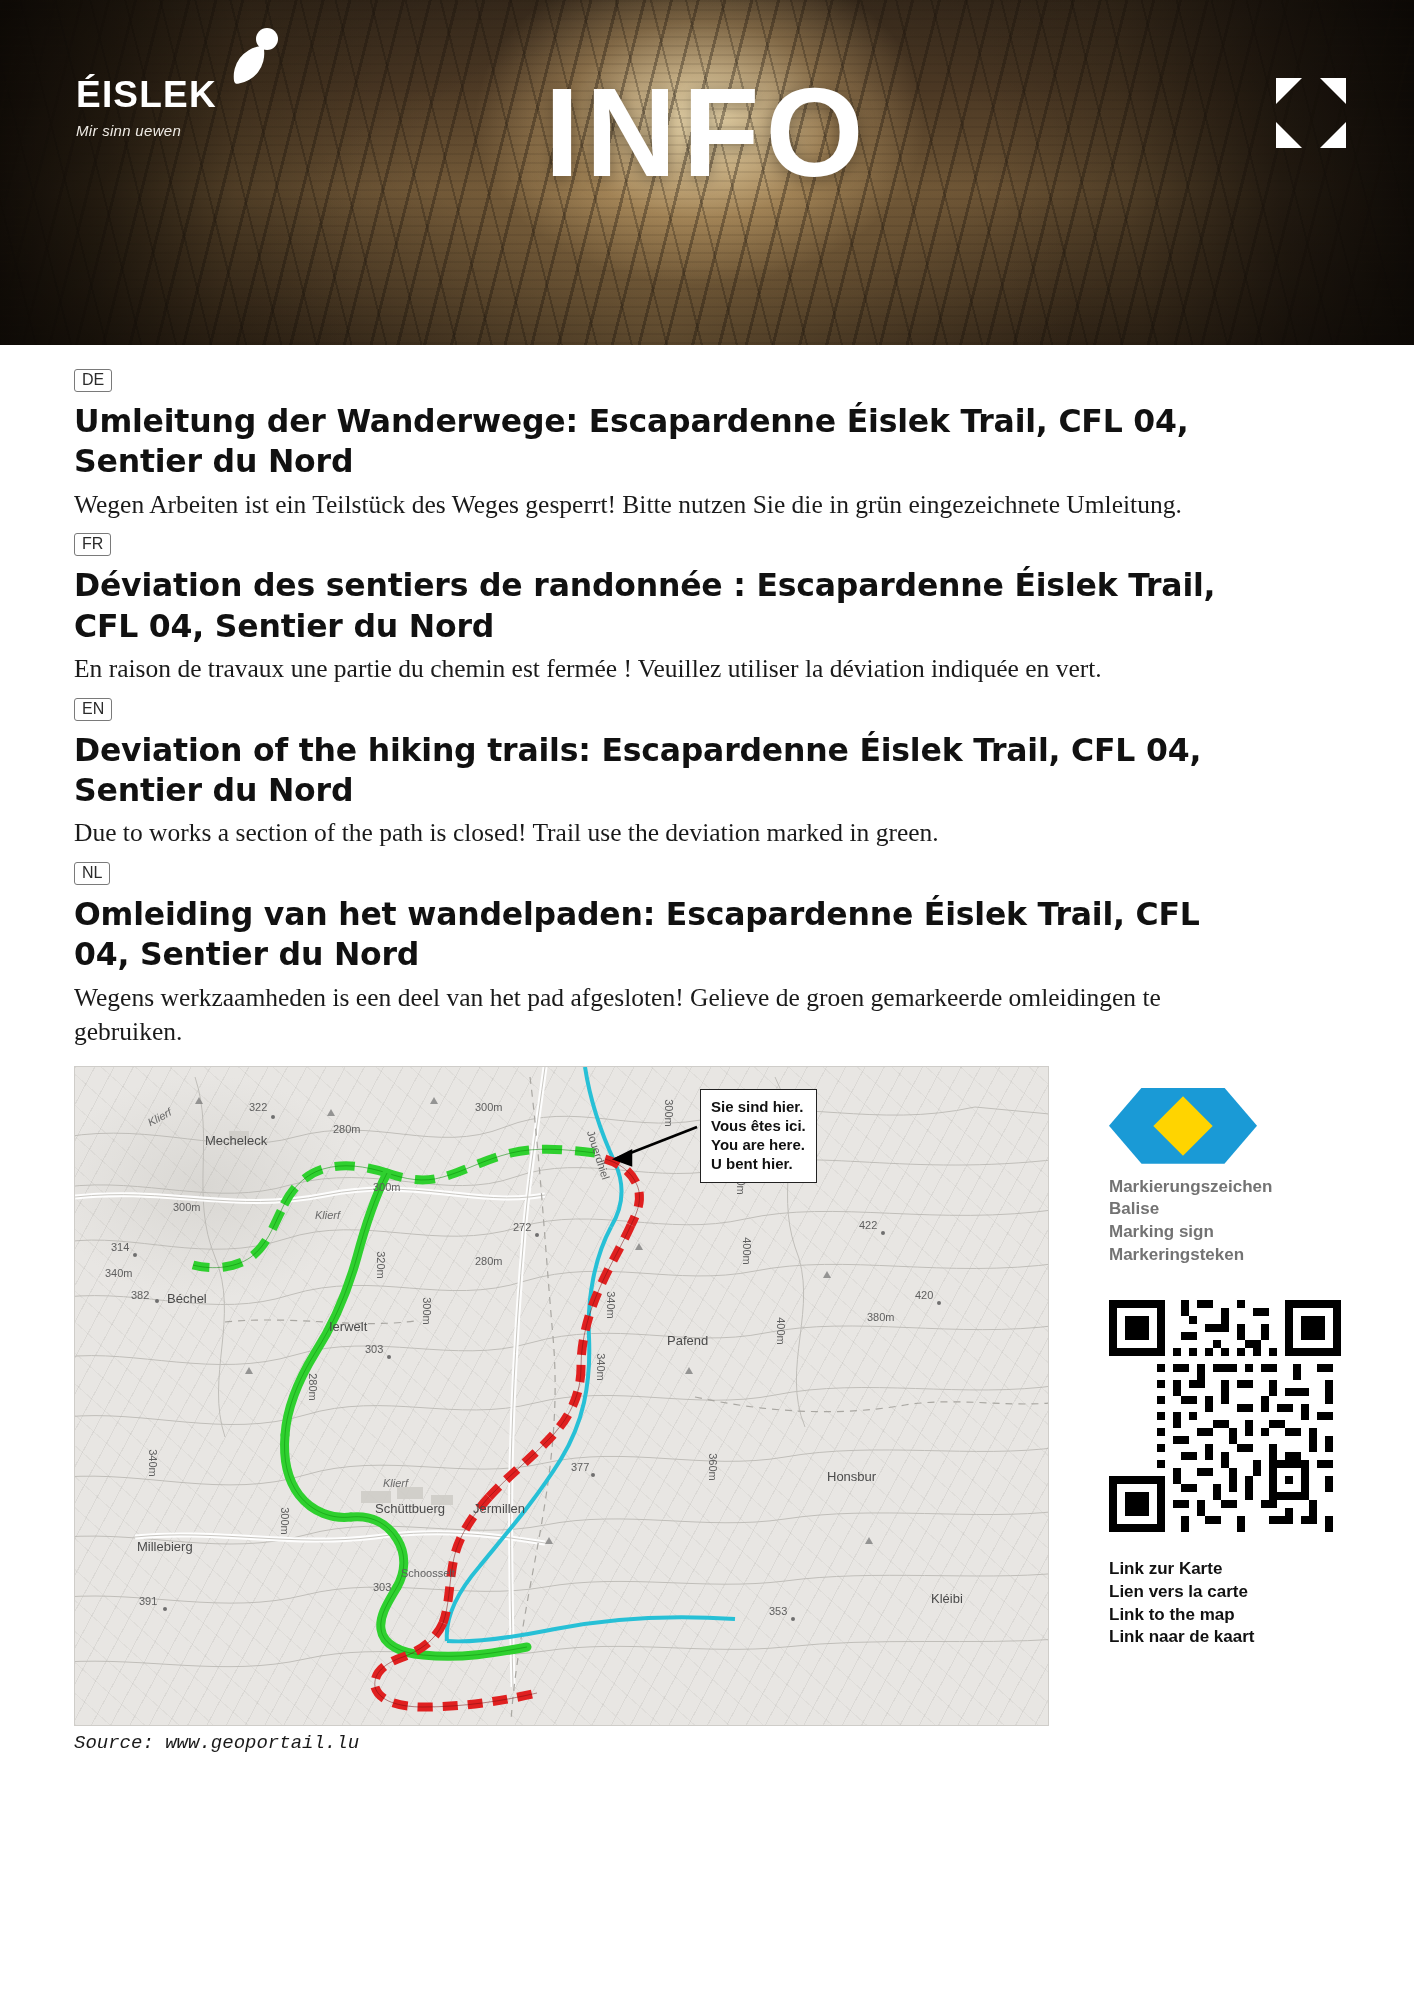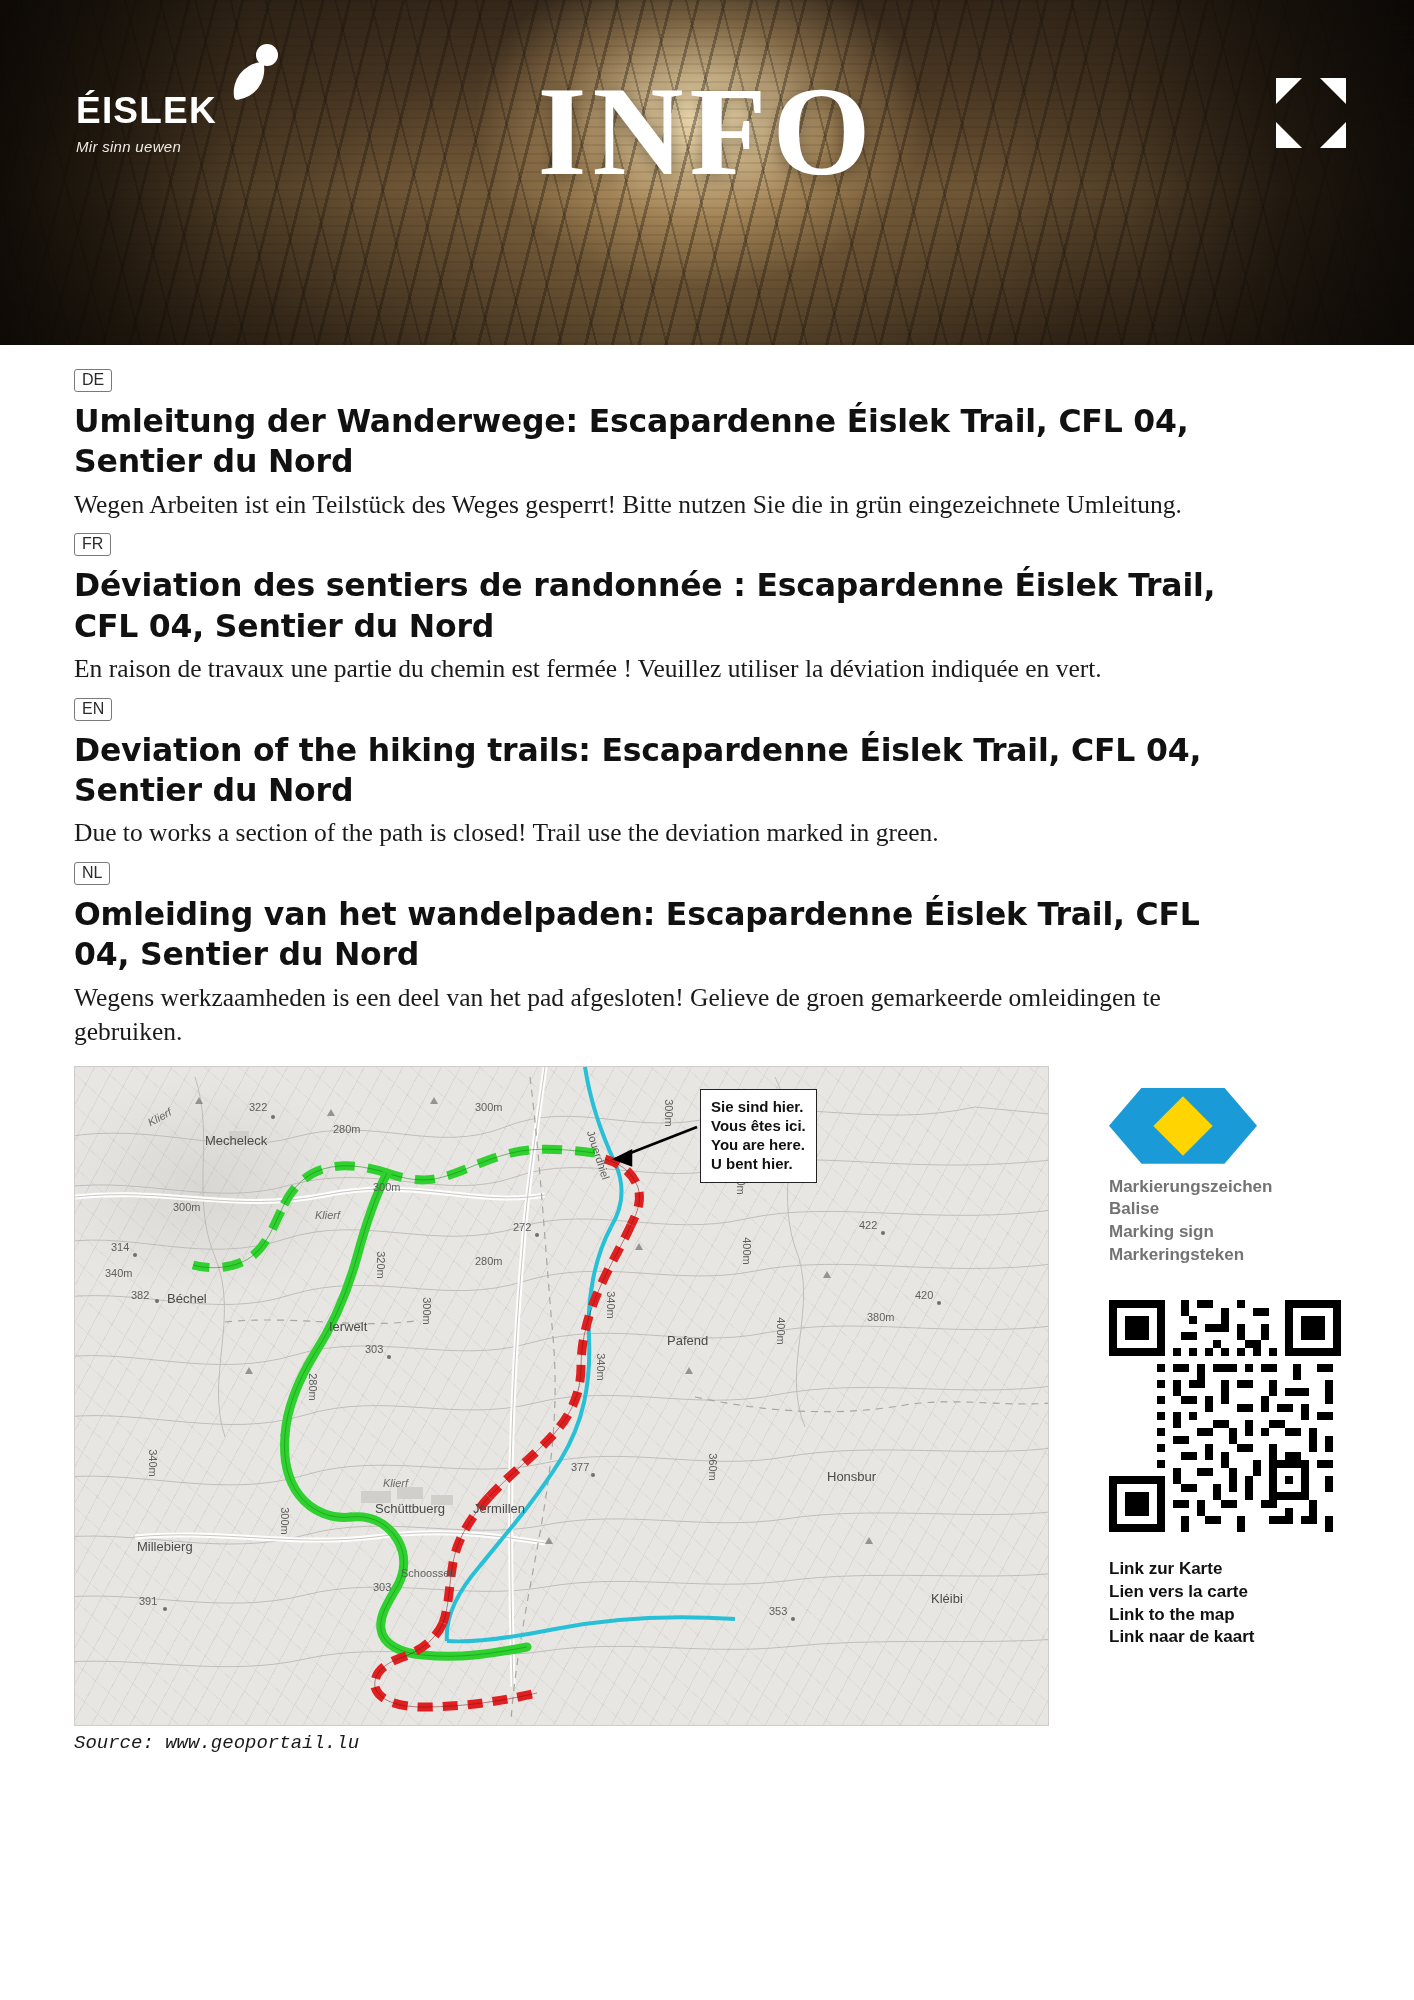--- a/index.html
+++ b/index.html
@@ -51,21 +51,21 @@
   }
   .header-vignette {
     position: absolute;
     inset: 0;
     background: radial-gradient(ellipse 820px 330px at 707px 150px, rgba(0,0,0,0) 35%, rgba(0,0,0,0.45) 100%);
   }
 
   .logo-block {
     position: absolute;
     left: 76px;
-    top: 92px;
+    top: 76px;
     width: 220px;
     color: #fff;
   }
   .logo-word {
     font-size: 37px;
     font-weight: bold;
     letter-spacing: 1.2px;
     line-height: 1;
     color: #ffffff;
   }
@@ -101,21 +101,21 @@
 
   .info-title {
     position: absolute;
     left: 0; right: 0;
     top: 60px;
     text-align: center;
     font-size: 126px;
     font-weight: 900;
     letter-spacing: 6px;
     color: #ffffff;
-    font-family: Liberation Serif, serif;
+    font-family: Liberation Sans, sans-serif;
     text-shadow: 0 3px 18px rgba(0,0,0,0.35);
   }
 
   .corner-mark {
     position: absolute;
     right: 68px;
     top: 78px;
     width: 70px;
     height: 70px;
   }

